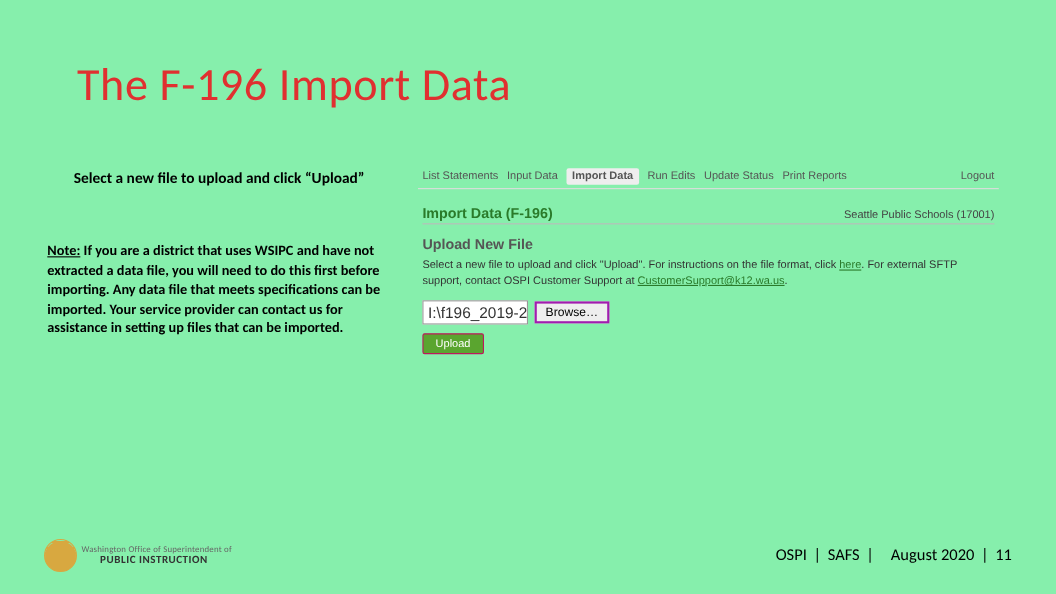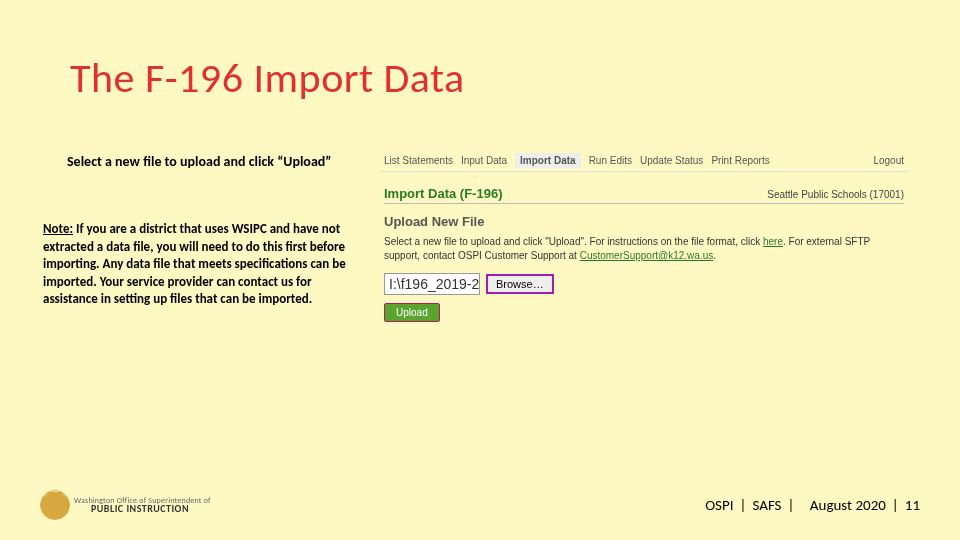--- a/index.html
+++ b/index.html
@@ -1,17 +1,17 @@
 <!DOCTYPE html>
 <html><head>
 <meta charset="utf-8">
 <style>
   * { box-sizing: border-box; margin: 0; padding: 0; }
   html, body { width: 960px; height: 540px; font-family: "Segoe UI", Calibri, Arial, sans-serif; background: #fff; }
-  .slide { position: relative; width: 960px; height: 540px; background: #fef9c3; overflow: hidden; text-decoration: underline; }
+  .slide { position: relative; width: 960px; height: 540px; background: #86efac; overflow: hidden; text-decoration: underline; }
   .title { position: absolute; left: 70px; top: 52px; font-size: 42px; color: #e03030; font-weight: 400; letter-spacing: 0.5px; }
   .instr { position: absolute; left: 67px; top: 153px; width: 300px; font-size: 14px; font-weight: 600; line-height: 1.35; color: #000; }
   .note { position: absolute; left: 43px; top: 220px; width: 310px; font-size: 13px; font-weight: 600; line-height: 1.35; color: #000; }
   .note .nlabel { text-decoration: underline; }
   .panel { position: absolute; left: 380px; top: 150px; width: 528px; font-family: "Trebuchet MS", Arial, sans-serif; font-size: 10px; color: #333; }
   .tabs { display: flex; align-items: center; gap: 8px; border-bottom: 1px solid #ddd; padding: 3px 4px; }
   .tab { color: #555; white-space: nowrap; cursor: pointer; }
   .tab.active { background: #eee; padding: 2px 5px; border-radius: 2px; font-weight: 600; }
   .logout { margin-left: auto; color: #555; cursor: pointer; }
   .ph { display: flex; align-items: baseline; justify-content: space-between; margin-top: 14px; padding: 0 4px; }

